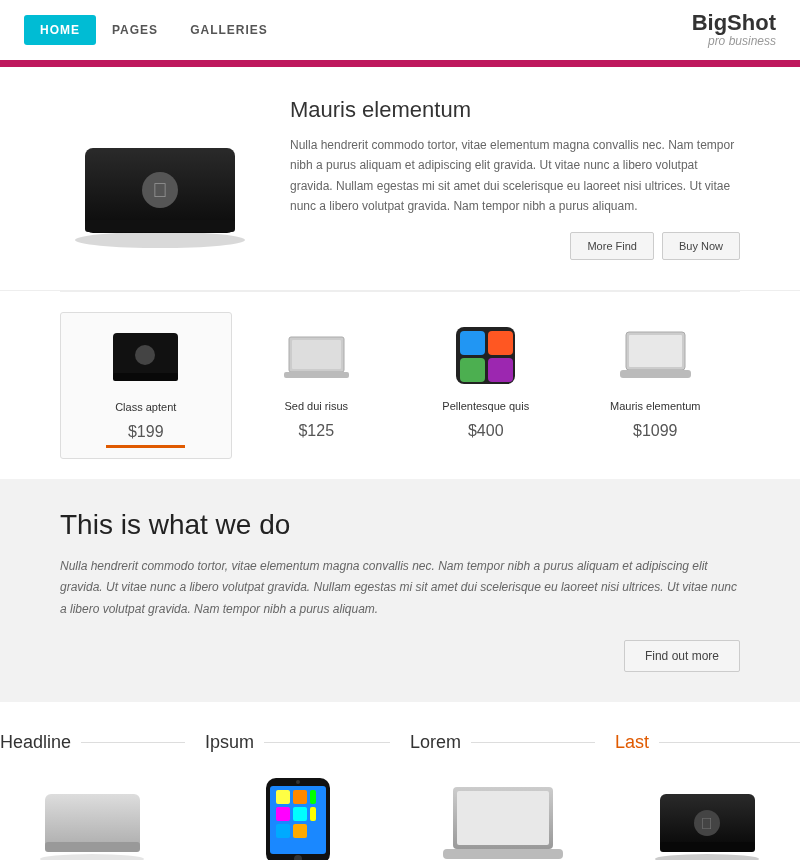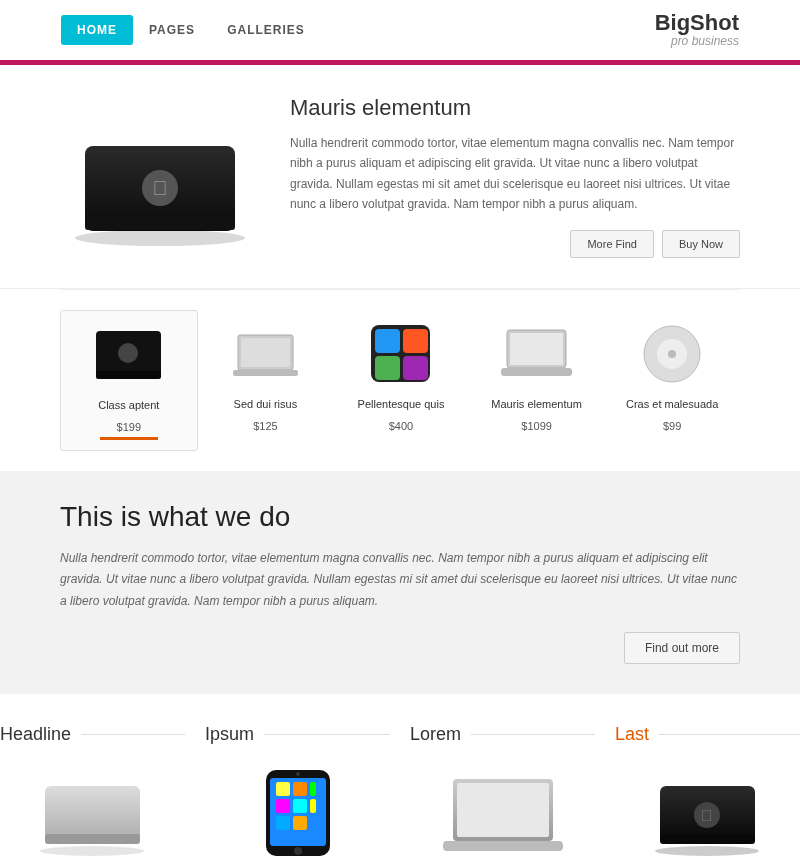--- a/index.html
+++ b/index.html
@@ -1,19 +1,19 @@
 <!DOCTYPE html>
 <html><head>
   <meta charset="utf-8">
   <style>
     * { margin: 0; padding: 0; box-sizing: border-box; }
     body { font-family: Arial, Helvetica, sans-serif; background: #e8e8e8; width: 800px; }
 
     
-    .header { background: #fff; padding: 12px 61px; display: flex; align-items: center; justify-content: space-between; border-bottom: 5px solid #be185d; gap: 20px; }
+    .header { background: #fff; padding: 12px 24px; display: flex; align-items: center; justify-content: space-between; border-bottom: 7px solid #be185d; gap: 20px; }
     .nav { display: flex; align-items: center; gap: 0; }
     .nav-item { padding: 8px 16px; font-size: 12px; font-weight: bold; color: #555; letter-spacing: 1px; cursor: pointer; text-transform: uppercase; }
     .nav-item.active { background: #00bcd4; color: #fff; border-radius: 3px; }
     .logo { text-align: right; }
     .logo-big { font-size: 22px; font-weight: bold; color: #333; line-height: 1; }
     .logo-small { font-size: 12px; color: #999; font-style: italic; }
 
     
     .main { background: #fff; padding: 0 60px; }
 
@@ -25,21 +25,21 @@
     .hero-desc { font-size: 12px; color: #666; line-height: 1.7; margin-bottom: 15px; }
     .hero-buttons { display: flex; gap: 8px; justify-content: flex-end; }
     .btn { padding: 7px 16px; font-size: 11px; border: 1px solid #ccc; background: #f5f5f5; cursor: pointer; color: #444; border-radius: 2px; }
 
     
     .products { display: flex; gap: 0; padding: 20px 0; border-top: 1px solid #eee; }
     .product-item { flex: 1; text-align: center; padding: 10px 19px; cursor: pointer; }
     .product-item.active { border: 1px solid #ddd; border-radius: 3px; background: #fafafa; }
     .product-img { width: 80px; height: 70px; margin: 0 auto 8px; display: flex; align-items: center; justify-content: center; }
     .product-name { font-size: 11px; color: #333; margin-bottom: 2px; }
-    .product-price { font-size: 11px; color: #555; margin-top: 10px; }
+    .product-price { font-size: 16px; color: #555; margin-top: 10px; }
     .product-underline { height: 3px; background: #e05a00; width: 60%; margin: 4px auto 0; }
 
     
     .what-we-do { padding: 30px 0; background: #f2f2f2; margin: 0 -60px; padding-left: 60px; padding-right: 60px; }
     .section-title { font-size: 28px; color: #222; margin-bottom: 15px; font-weight: normal; }
     .section-desc { font-size: 12px; color: #666; line-height: 1.8; font-style: italic; margin-bottom: 20px; }
     .find-out-btn { display: flex; justify-content: flex-end; }
     .btn-find { padding: 8px 20px; font-size: 12px; border: 1px solid #ccc; background: #f5f5f5; cursor: pointer; color: #444; border-radius: 2px; }
 
     
@@ -149,31 +149,20 @@
         <svg width="75" height="60" viewBox="0 0 75 60">
           <rect x="8" y="5" width="59" height="38" rx="3" fill="#ccc" stroke="#aaa" stroke-width="1"></rect>
           <rect x="11" y="8" width="53" height="32" rx="1" fill="#e8e8e8"></rect>
           <rect x="2" y="43" width="71" height="8" rx="3" fill="#bbb"></rect>
         </svg>
       </div>
       <div class="product-name">Mauris elementum</div>
       <div class="product-price">$1099</div>
     </div>
 
-    <div class="product-item">
-      <div class="product-img">
-        <svg width="65" height="65" viewBox="0 0 65 65">
-          <circle cx="32" cy="32" r="28" fill="#ddd" stroke="#bbb" stroke-width="1"></circle>
-          <circle cx="32" cy="32" r="15" fill="#eee"></circle>
-          <circle cx="32" cy="32" r="4" fill="#bbb"></circle>
-        </svg>
-      </div>
-      <div class="product-name">Cras et malesuada</div>
-      <div class="product-price">$99</div>
-    </div>
   </div>
 
 </div>
 
 <div class="what-we-do">
   <div style="max-width:680px; margin: 0 auto;">
     <h2 class="section-title">This is what we do</h2>
     <p class="section-desc">Nulla hendrerit commodo tortor, vitae elementum magna convallis nec. Nam tempor nibh a purus aliquam et adipiscing elit gravida. Ut vitae nunc a libero volutpat gravida. Nullam egestas mi sit amet dui scelerisque eu laoreet nisi ultrices. Ut vitae nunc a libero volutpat gravida. Nam tempor nibh a purus aliquam.</p>
     <div class="find-out-btn">
       <button class="btn-find">Find out more</button>

